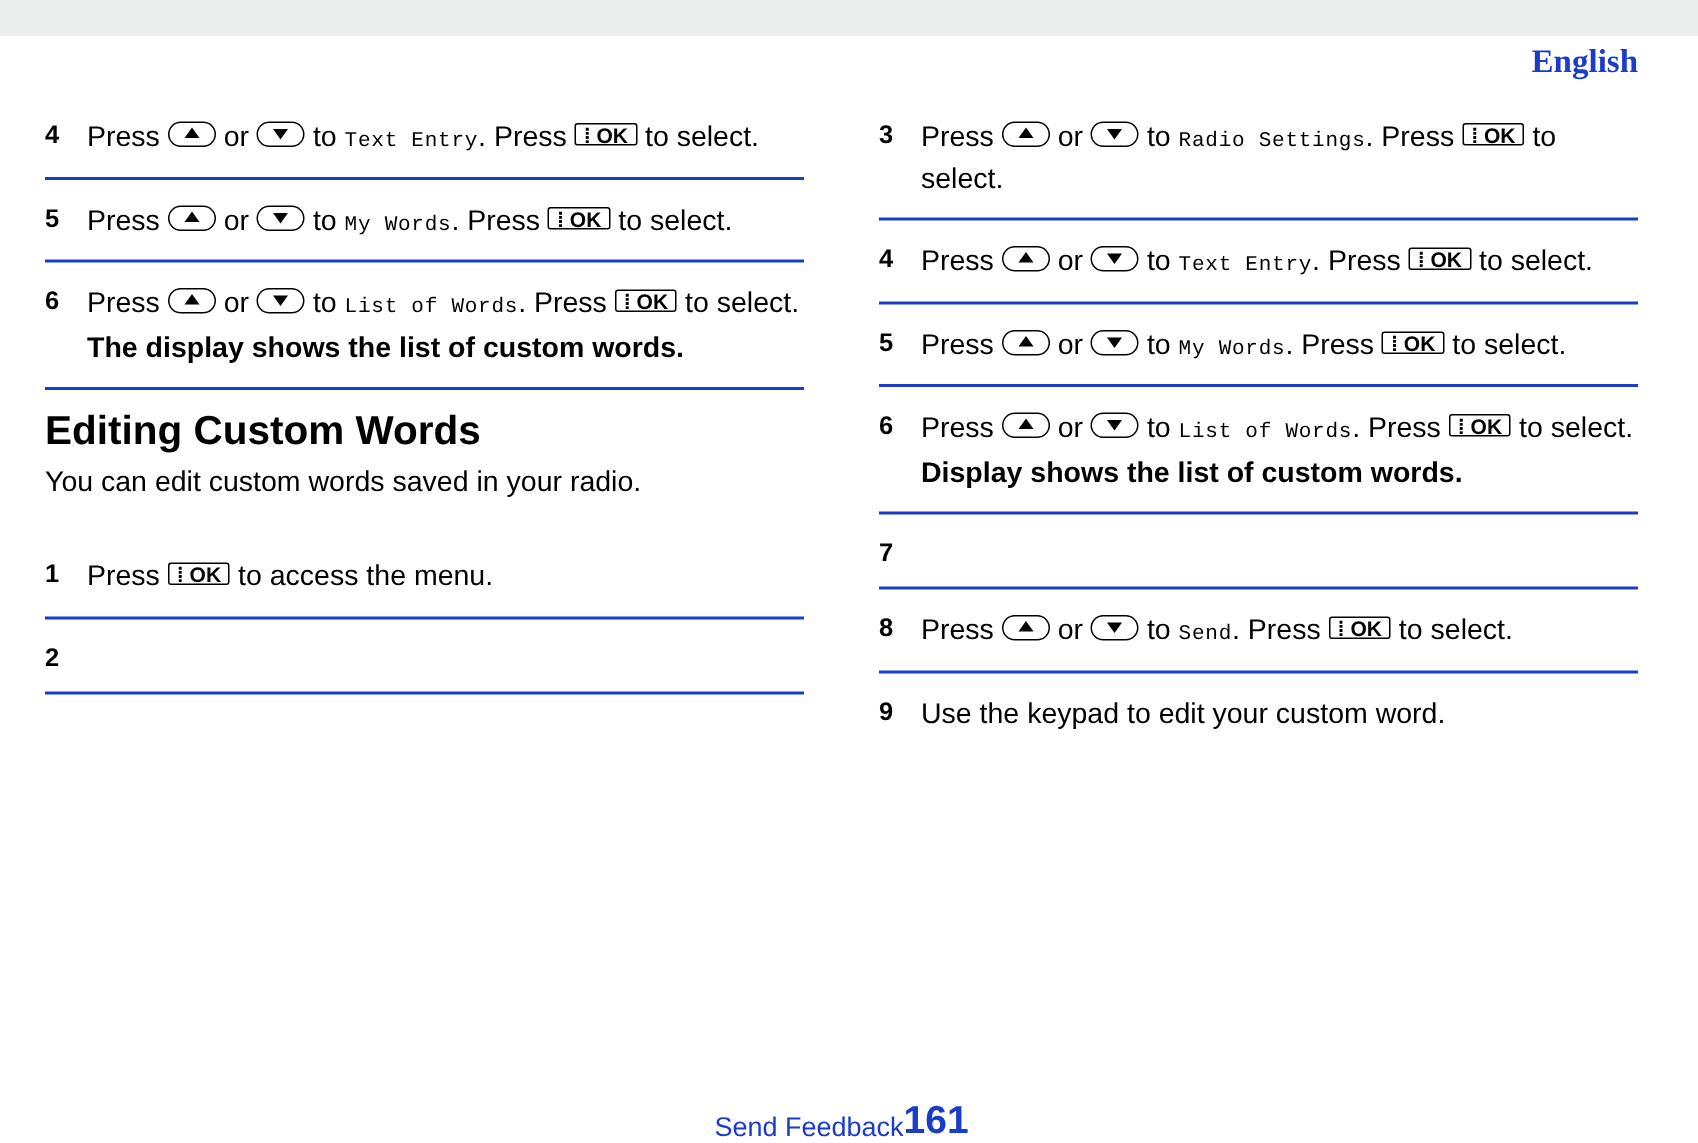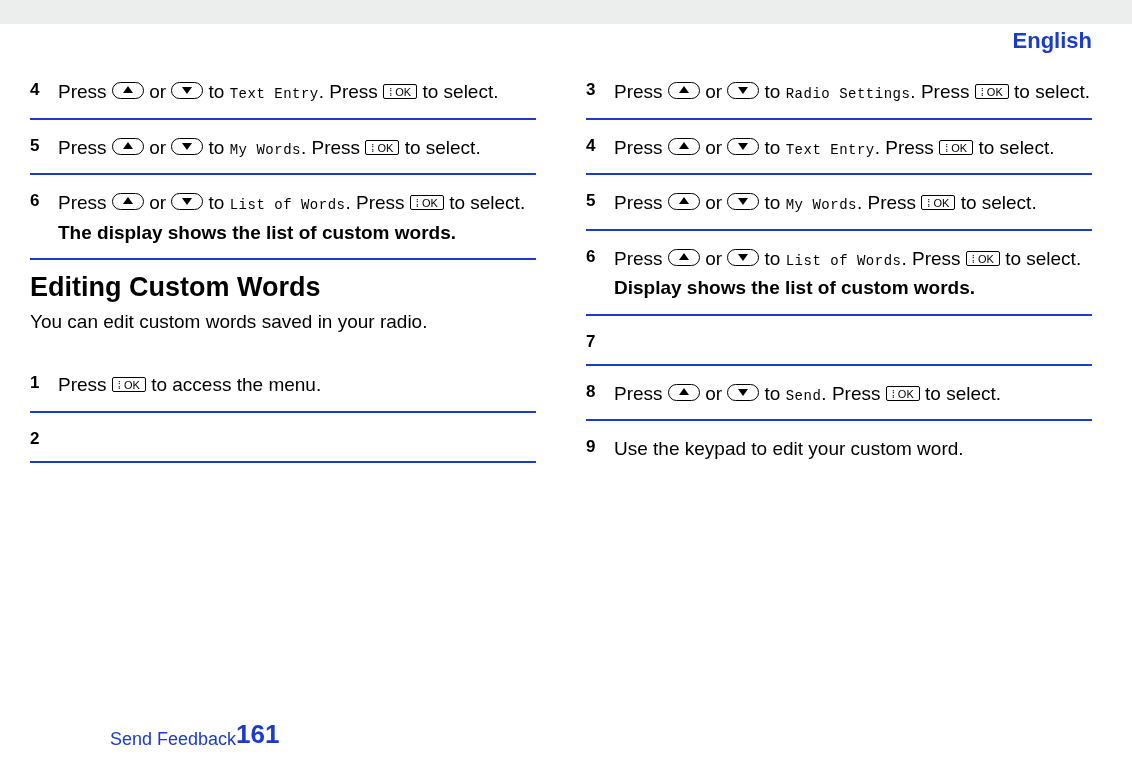--- a/index.html
+++ b/index.html
@@ -14,20 +14,21 @@
     width: 100%;
     height: 24px;
     background: #eceded;
   }
   .header-lang {
     text-align: right;
     color: #1a3cc9;
     font-weight: bold;
     font-size: 22px;
     padding: 4px 40px 0 0;
+    font-family: Liberation Serif, serif;
   }
   .content {
     display: flex;
     padding: 10px 40px 0 30px;
     gap: 50px;
   }
   .col {
     flex: 1;
   }
   .step {
@@ -55,22 +56,22 @@
   .monotxt {
     font-family: "Courier New", monospace;
     letter-spacing: 0.5px;
     font-size: 14px;
   }
   .ok-btn {
     display: inline-block;
     border: 1.5px solid #000;
     border-radius: 2px;
     padding: 0 5px;
-    font-size: 11px;
-    font-weight: normal;
+    font-size: 14px;
+    font-weight: bold;
     vertical-align: 2px;
     line-height: 14px;
     height: 15px;
     font-family: Arial, sans-serif;
     letter-spacing: 0;
   }
   .arrow-btn {
     display: inline-block;
     border: 1.5px solid #000;
     border-radius: 10px;
@@ -100,25 +101,25 @@
   }
   h2.section {
     color: #000000;
     font-size: 27px;
     font-weight: bold;
     margin: 12px 0 8px 0;
   }
   .intro { margin-bottom: 24px; }
   .footer {
     position: absolute;
-    bottom: 12px;
+    bottom: 0;
     left: 0;
     width: 1052px;
     display: flex;
-    justify-content: flex-start;
+    justify-content: center;
     align-items: flex-end;
     padding: 0 40px 0 110px;
   }
   .footer a {
     color: #1a3cc9;
     text-decoration: none;
     font-size: 18px;
   }
   .pagenum {
     color: #1a3cc9;

